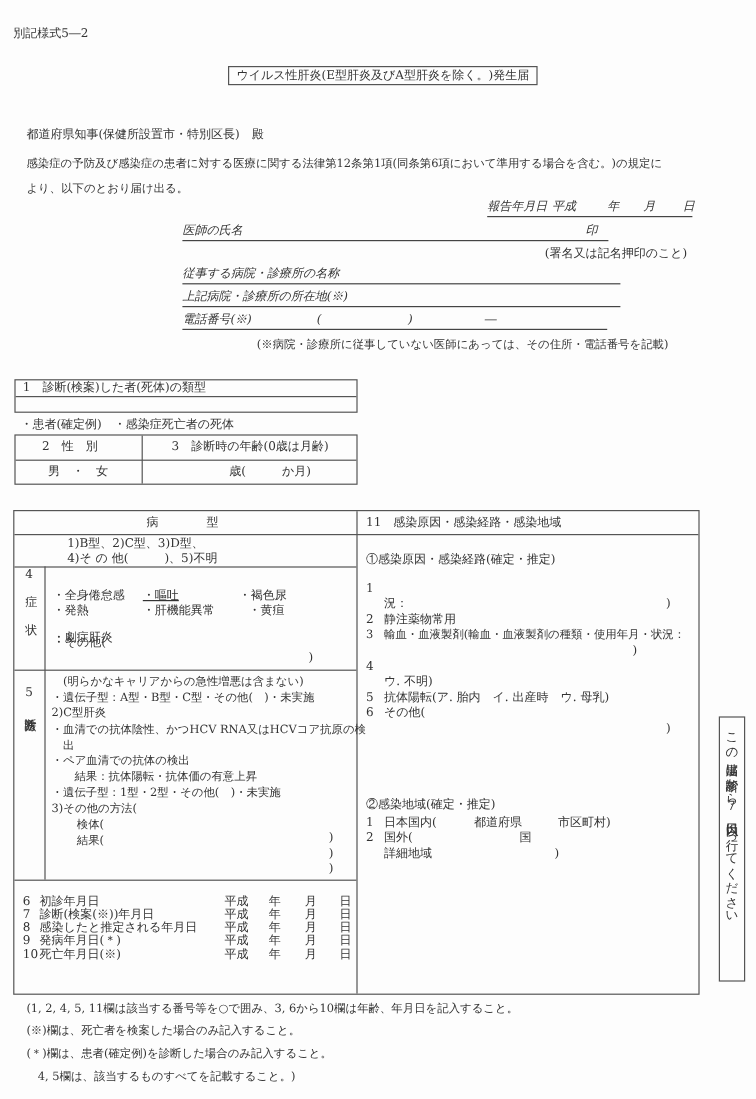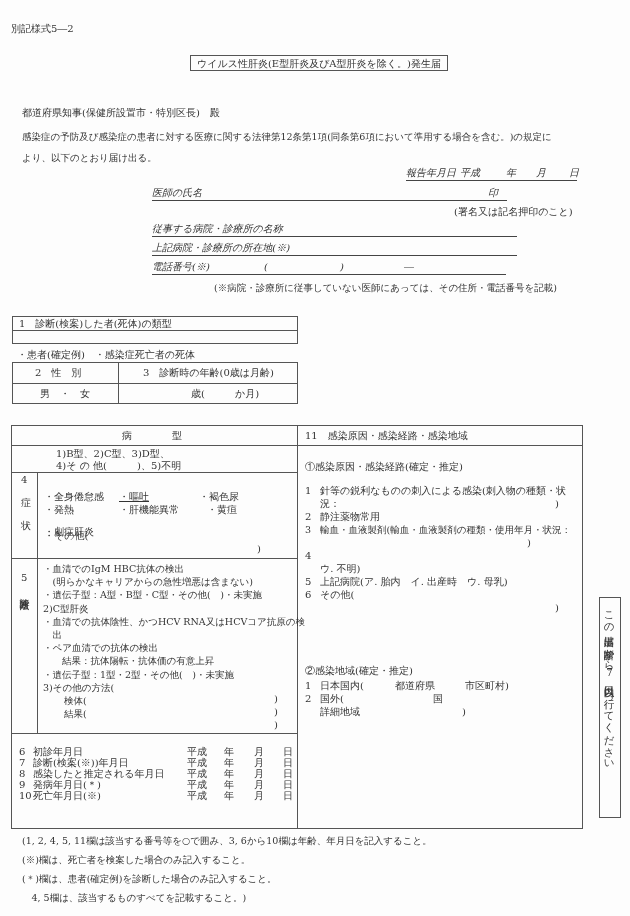--- a/index.html
+++ b/index.html
@@ -93,21 +93,20 @@
   <div class="abs" style="left:32px;top:79px;">・発熱</div>
   <div class="abs" style="left:107px;top:79px;">・肝機能異常</div>
   <div class="abs" style="left:195px;top:79px;">・黄疸</div>
   <div class="abs" style="left:32px;top:101px;">・劇症肝炎</div>
   <div class="abs" style="left:32px;top:105px;">・その他(</div>
   <div class="abs" style="left:245px;top:118px;">)</div>
 
   <div class="abs" style="left:9px;top:147px;">5</div>
   <div class="abs vert" style="left:7px;top:164px;">診断方法</div>
   <div style="position:absolute;left:31px;top:136px;line-height:13.2px;">
-    <div class="sm">・血清でのIgM HBC抗体の検出</div>
     <div class="sm">　(明らかなキャリアからの急性増悪は含まない)</div>
     <div class="sm">・遺伝子型：A型・B型・C型・その他(　)・未実施</div>
     <div class="sm">2)C型肝炎</div>
     <div class="sm">・血清での抗体陰性、かつHCV RNA又はHCVコア抗原の検</div>
     <div class="sm">　出</div>
     <div class="sm">・ペア血清での抗体の検出</div>
     <div class="sm">　　結果：抗体陽転・抗体価の有意上昇</div>
     <div class="sm">・遺伝子型：1型・2型・その他(　)・未実施</div>
     <div class="sm"><span>3)その他の方法(</span></div>
     <div class="sm" style="padding-left:21px;"><span>検体(</span></div>
@@ -159,40 +158,39 @@
       <span class="abs" style="left:264px">日</span>
     </div>
   </div>
 
   <div class="abs" style="left:293px;top:5px;">11　感染原因・感染経路・感染地域</div>
   <div class="abs" style="left:293px;top:36px;">①感染原因・感染経路(確定・推定)</div>
 
   <div style="position:absolute;left:293px;top:60px;width:270px;line-height:13px;">
     <div style="position:relative;height:26px;">
       <span class="abs" style="left:0;top:0">1</span>
-      <span class="abs" style="left:15px;top:0">針等の鋭利なものの刺入による感染(刺入物の種類・状</span>
       <span class="abs" style="left:15px;top:13px">況：</span>
       <span class="abs" style="left:250px;top:13px">)</span>
     </div>
     <div style="position:relative;height:13px;">
       <span class="abs" style="left:0;top:0">2</span>
       <span class="abs" style="left:15px;top:0">静注薬物常用</span>
     </div>
     <div style="position:relative;height:26px;">
       <span class="abs sm" style="left:0;top:0">3</span>
       <span class="abs sm" style="left:15px;top:0">輸血・血液製剤(輸血・血液製剤の種類・使用年月・状況：</span>
       <span class="abs" style="left:222px;top:13px">)</span>
     </div>
     <div style="position:relative;height:26px;">
       <span class="abs" style="left:0;top:0">4</span>
       <span class="abs" style="left:15px;top:13px">ウ. 不明)</span>
     </div>
     <div style="position:relative;height:13px;">
       <span class="abs" style="left:0;top:0">5</span>
-      <span class="abs" style="left:15px;top:0">上記病院(ア. 胎内　イ. 出産時　ウ. 母乳)</span>
+      <span class="abs" style="left:15px;top:0">抗体陽転(ア. 胎内　イ. 出産時　ウ. 母乳)</span>
     </div>
     <div style="position:relative;height:26px;">
       <span class="abs" style="left:0;top:0">6</span>
       <span class="abs" style="left:15px;top:0">その他(</span>
       <span class="abs" style="left:250px;top:13px">)</span>
     </div>
   </div>
 
   <div class="abs" style="left:293px;top:240px;">②感染地域(確定・推定)</div>
   <div style="position:absolute;left:293px;top:255px;width:270px;height:13px;">

